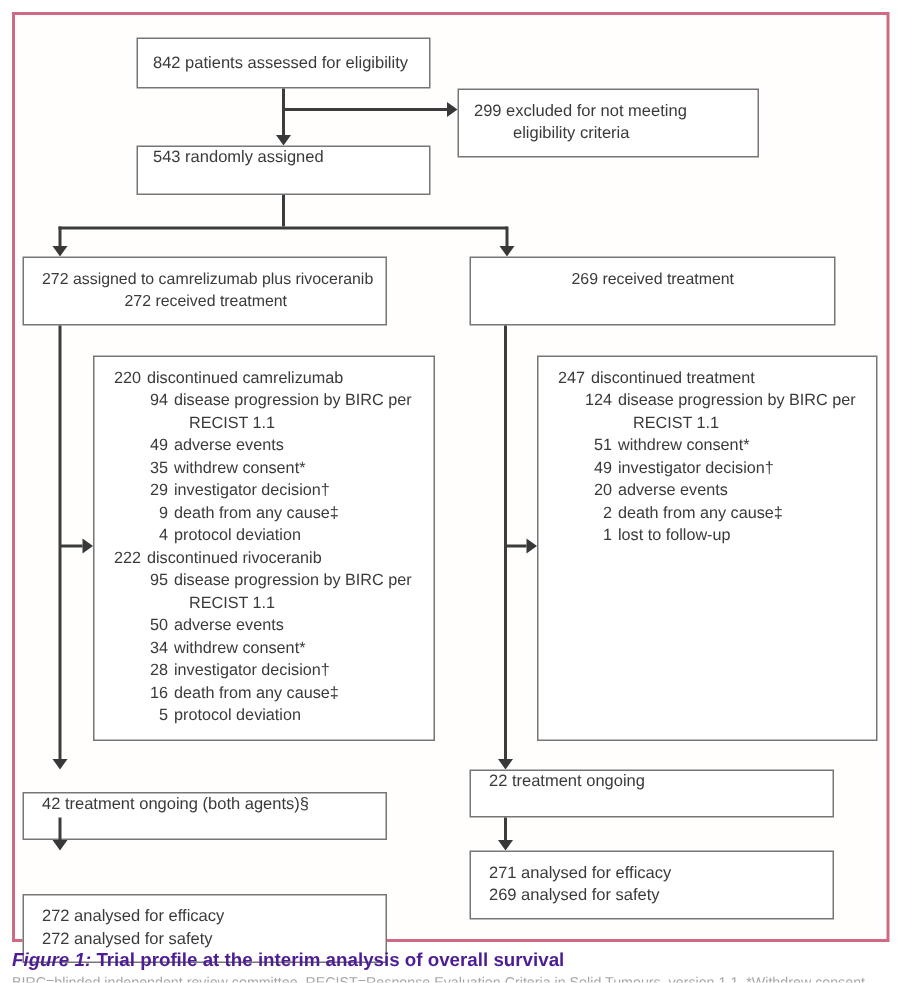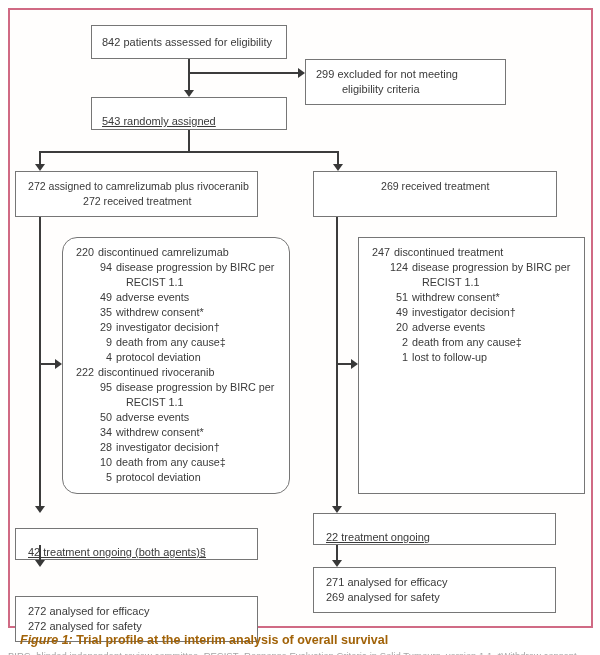--- a/index.html
+++ b/index.html
@@ -21,28 +21,28 @@
         border-bottom:5px solid transparent;border-left:7px solid #383838;}
   
   .dlist{padding-top:7px;font-size:10.8px;line-height:15px;}
   .fl{display:flex;white-space:nowrap;}
   .fl .n{display:inline-block;width:31px;text-align:right;flex:0 0 auto;}
   .fl.s .n{width:49px;}
   .fl .t{margin-left:4px;}
   .fl.c{margin-left:59px;}
   .armbox{font-size:10.6px;}
   .pad-top7{padding-top:7px;}
-  .pad-top8{padding-top:16px;text-decoration:underline;}
+  .pad-top8{padding-top:0;}
   .pad-top9{padding-top:9px;}
   .pl12{padding-left:12px;}
   .pl10{padding-left:10px;}
   .ind26{padding-left:26px;}
   .ind55{padding-left:55px;}
-  .caption{position:absolute;left:20px;top:633px;font-size:12.5px;font-weight:bold;
-           color:#a16207;white-space:nowrap;}
+  .caption{position:absolute;left:8px;top:633px;font-size:12.5px;font-weight:bold;
+           color:#4c1d95;white-space:nowrap;}
   .caption .cap-label{font-style:italic;}
   .footnote{position:absolute;left:8px;top:650px;width:584px;font-size:9.5px;
             color:#8f8f8f;white-space:nowrap;overflow:hidden;opacity:.8;}
 </style>
 </head>
 <body>
 
 <div class="page">
 
   <div class="frame"></div>
@@ -84,21 +84,21 @@
   <div class="vl" style="left:39px;top:217px;height:289px;"></div>
   <div class="ah-d" style="left:35px;top:506px;"></div>
   <div class="hl" style="left:40px;top:363px;width:15px;"></div>
   <div class="ah-r" style="left:55px;top:359px;"></div>
 
   <div class="vl" style="left:336px;top:217px;height:289px;"></div>
   <div class="ah-d" style="left:332px;top:506px;"></div>
   <div class="hl" style="left:337px;top:363px;width:14px;"></div>
   <div class="ah-r" style="left:351px;top:359px;"></div>
 
-  <div class="fbox dlist" style="left:62px;top:237px;width:228px;height:257px;border-radius:15px;">
+  <div class="fbox dlist" style="left:62px;top:237px;width:228px;height:257px;">
     <div class="fl m">
         <span class="n">220</span>
         <span class="t">discontinued camrelizumab</span>
       </div>
     <div class="fl s">
         <span class="n">94</span>
         <span class="t">disease progression by BIRC per</span>
       </div>
     <div class="fl c">
         <span class="t">RECIST 1.1</span>
@@ -140,21 +140,21 @@
       </div>
     <div class="fl s">
         <span class="n">34</span>
         <span class="t">withdrew consent*</span>
       </div>
     <div class="fl s">
         <span class="n">28</span>
         <span class="t">investigator decision†</span>
       </div>
     <div class="fl s">
-        <span class="n">10</span>
+        <span class="n">16</span>
         <span class="t">death from any cause‡</span>
       </div>
     <div class="fl s">
         <span class="n">5</span>
         <span class="t">protocol deviation</span>
       </div>
   </div>
 
   <div class="fbox dlist" style="left:358px;top:237px;width:227px;height:257px;">
     <div class="fl m">

